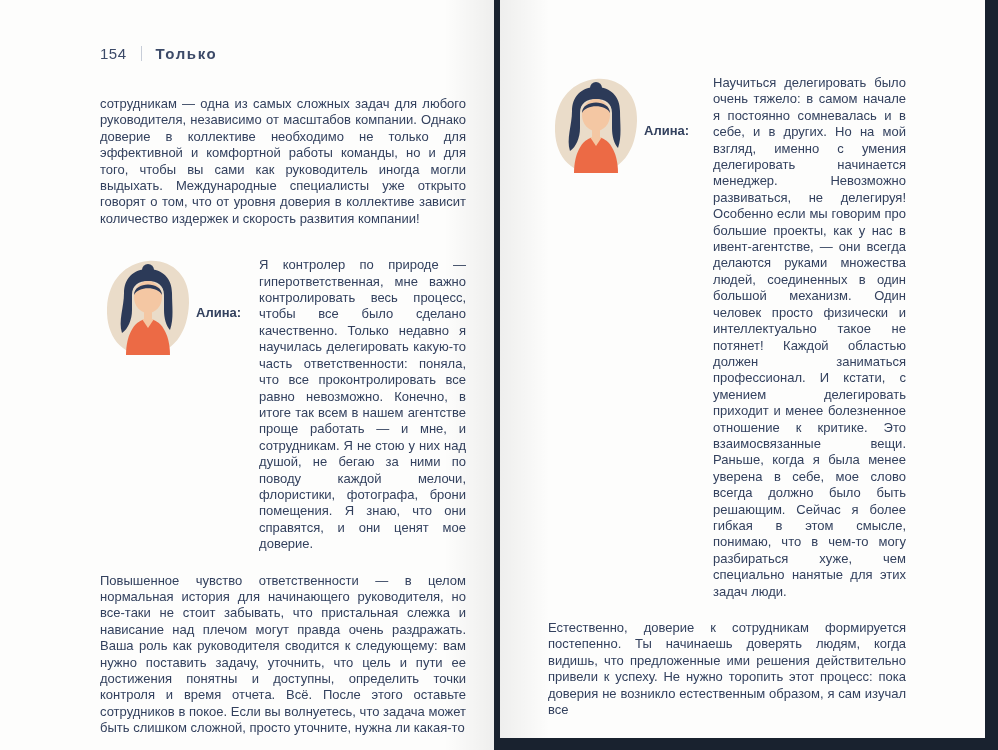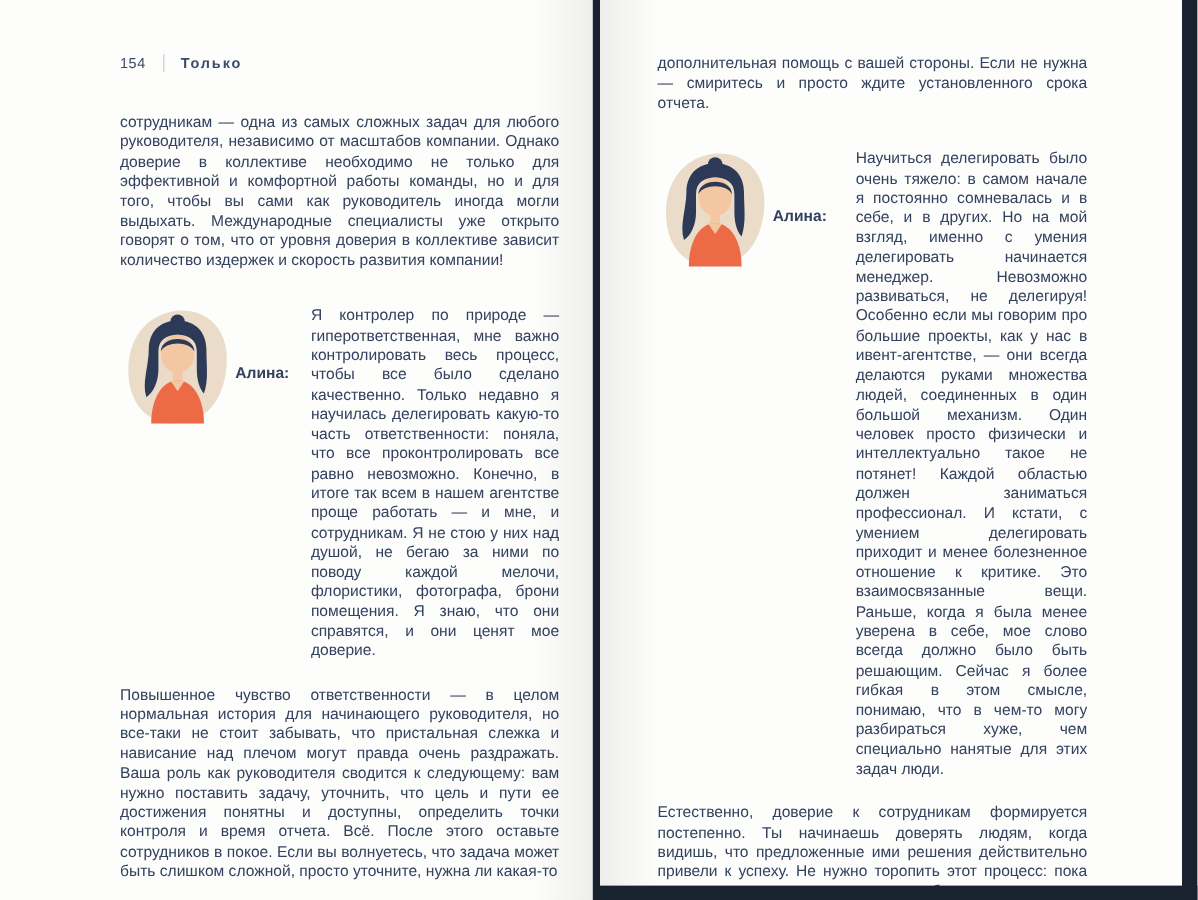--- a/index.html
+++ b/index.html
@@ -39,21 +39,21 @@
   }
 
   
   .col { position: absolute; top: 45px; }
   .col-left  { left: 100px; width: 366px; }
   .col-right { left: 548px; width: 358px; }
 
   .page-header {
     display: flex; align-items: center; gap: 14px;
     margin-bottom: 34px;
-    font-size: 12px;
+    font-size: 15px;
     color: #3c4a68;
   }
   .page-header.right { justify-content: flex-end; }
   .hdr-num { letter-spacing: 0.5px; font-weight: 400; }
   .hdr-title { font-weight: 700; letter-spacing: 1.6px; }
   .hdr-div { width: 1px; height: 15px; background: #c7cdd8; }
 
   .body-text {
     font-size: 13px;
     line-height: 16.4px;
@@ -117,21 +117,20 @@
         <div class="speaker">Алина:</div>
       </div>
       <p class="quote-text">Я контролер по природе — гиперответственная, мне важно контролировать весь процесс, чтобы все было сделано качественно. Только недавно я научилась делегировать какую-то часть ответственности: поняла, что все проконтролировать все равно невозможно. Конечно, в итоге так всем в нашем агентстве проще работать — и мне, и сотрудникам. Я не стою у них над душой, не бегаю за ними по поводу каждой мелочи, флористики, фотографа, брони помещения. Я знаю, что они справятся, и они ценят мое доверие.</p>
     </div>
 
     <p class="body-text">Повышенное чувство ответственности — в целом нормальная история для начинающего руководителя, но все-таки не стоит забывать, что пристальная слежка и нависание над плечом могут правда очень раздражать. Ваша роль как руководителя сводится к следующему: вам нужно поставить задачу, уточнить, что цель и пути ее достижения понятны и доступны, определить точки контроля и время отчета. Всё. После этого оставьте сотрудников в покое. Если вы волнуетесь, что задача может быть слишком сложной, просто уточните, нужна ли какая-то</p>
   </div>
 
   <div class="col col-right">
 
-    <p class="body-text">дополнительная помощь с вашей стороны. Если не нужна — смиритесь и просто ждите установленного срока отчета.</p>
 
     <div class="quote">
       <div class="avatar-wrap">
         <svg width="96" height="104" viewBox="0 0 96 104" aria-hidden="true">
           <path d="M48 4 C72 2 90 19 89 46 C88 76 73 97 47 98 C23 99 6 81 7 51 C8 23 26 6 48 4 Z" fill="#eadcc9"></path>
           <circle cx="48" cy="13" r="6" fill="#2c3a58"></circle>
           <path d="M48 12 C63 12 72 22 72 36 C72 50 74 61 70 73 C66 69 64 61 64 53 L64 38 C64 28 57 24 48 24 C39 24 32 28 32 38 L32 53 C32 63 28 72 22 76 C18 64 24 50 24 36 C24 22 33 12 48 12 Z" fill="#2c3a58"></path>
           <ellipse cx="48" cy="40" rx="14" ry="16" fill="#f4c7a3"></ellipse>
           <path d="M34 38 C34 24 62 24 62 38 C58 29 38 29 34 38 Z" fill="#2c3a58"></path>
           <rect x="44" y="53" width="8" height="11" fill="#f4c7a3"></rect>

